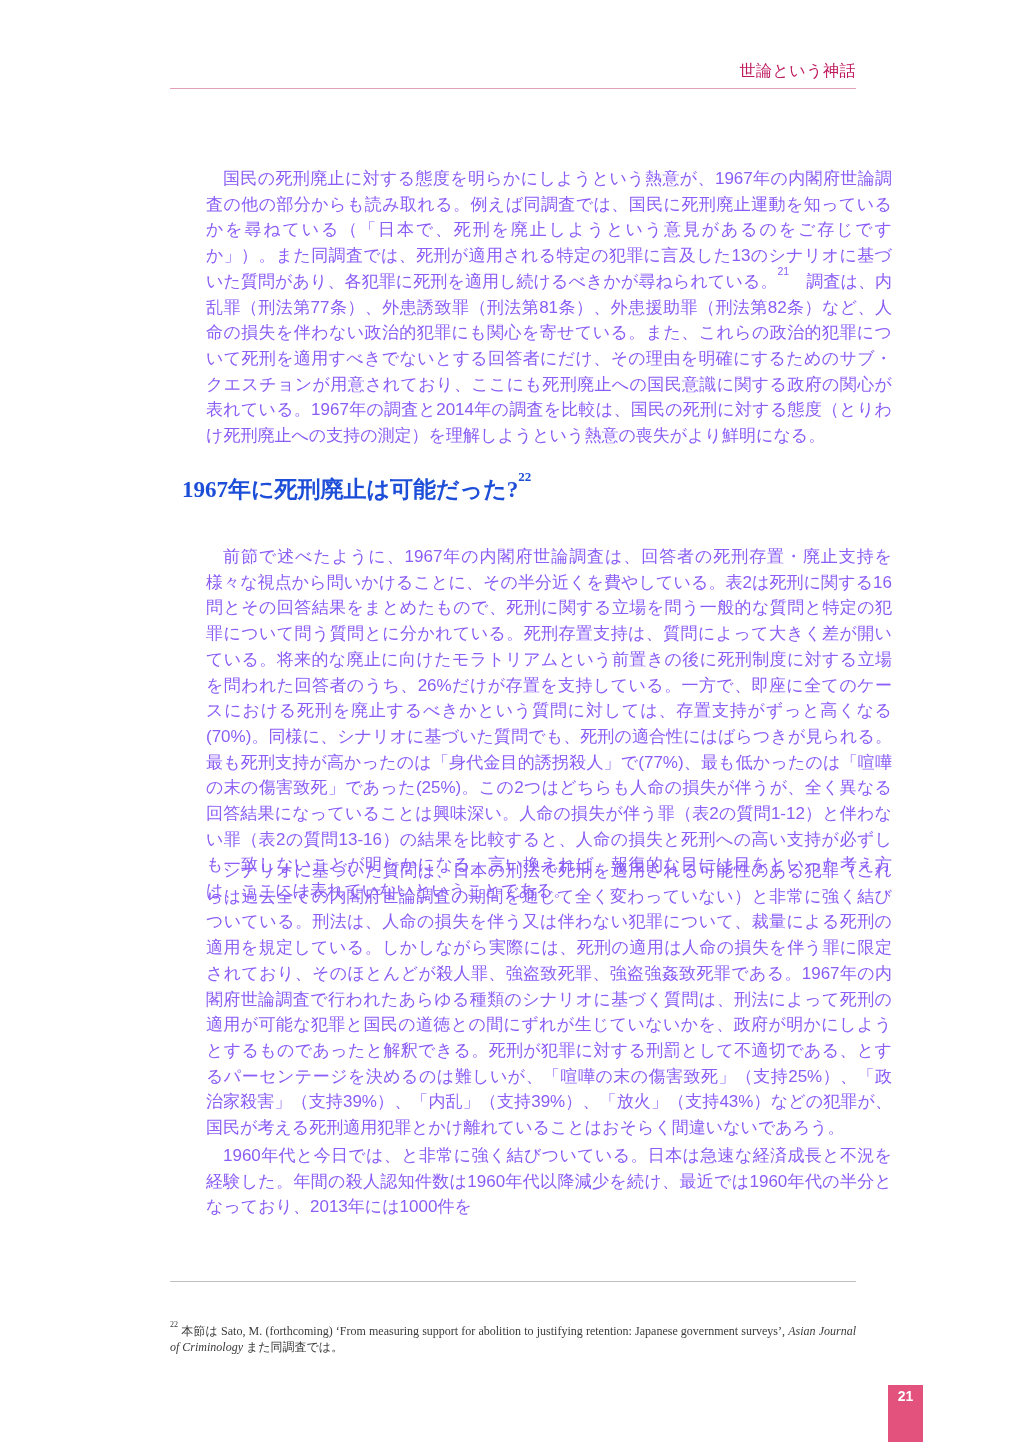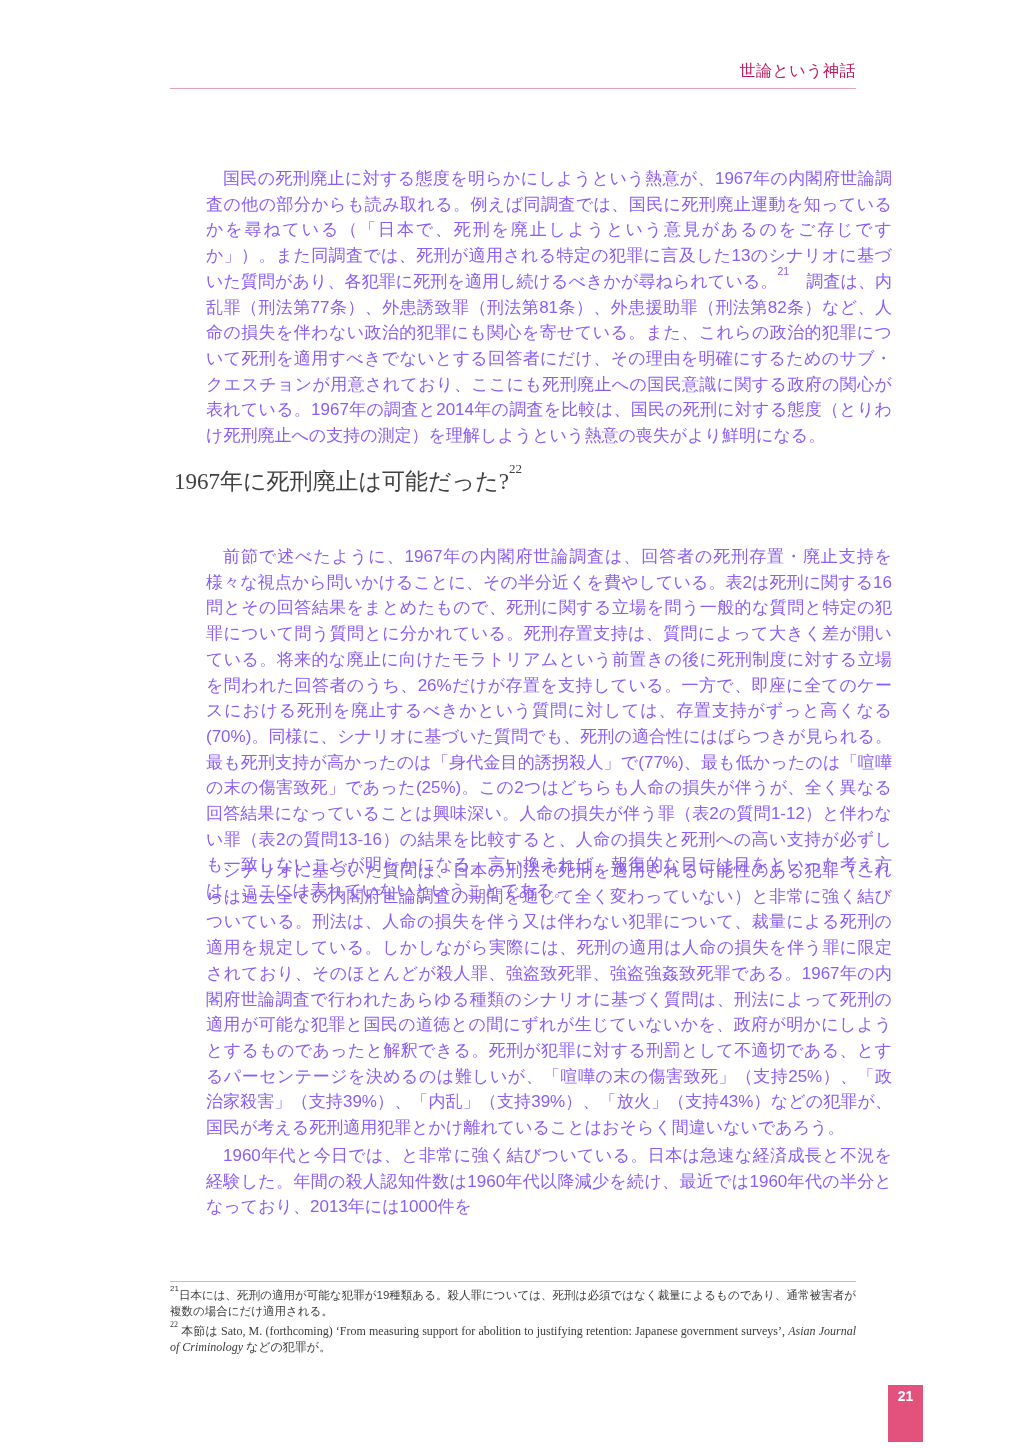--- a/index.html
+++ b/index.html
@@ -36,22 +36,22 @@
 
   sup.fnref {
     font-size: 10.5px; line-height: 0;
     position: relative; top: -0.45em;
   }
 
   .section-heading {
     position: absolute; left: 170px; top: 460px; width: 686px;
     font-family: "Liberation Serif", "DejaVu Serif", serif;
     font-size: 23px; line-height: 36px;
-    color: #404040;
-    margin: 4px; font-weight: 400;
+    color: #1d4ed8;
+    margin: 12px; font-weight: 700;
   }
   .section-heading sup {
     font-size: 13px; line-height: 0; position: relative; top: -0.55em;
   }
 
   .fn-rule {
     position: absolute; left: 170px; top: 1281px; width: 686px; height: 1px;
     background: #bfbfbf;
   }
   .footnote {
@@ -99,21 +99,20 @@
   <div class="body-block" style="top:858px;">
     <p class="para">シナリオに基づいた質問は、日本の刑法で死刑を適用される可能性のある犯罪（これらは過去全ての内閣府世論調査の期間を通じて全く変わっていない）と非常に強く結びついている。刑法は、人命の損失を伴う又は伴わない犯罪について、裁量による死刑の適用を規定している。しかしながら実際には、死刑の適用は人命の損失を伴う罪に限定されており、そのほとんどが殺人罪、強盗致死罪、強盗強姦致死罪である。1967年の内閣府世論調査で行われたあらゆる種類のシナリオに基づく質問は、刑法によって死刑の適用が可能な犯罪と国民の道徳との間にずれが生じていないかを、政府が明かにしようとするものであったと解釈できる。死刑が犯罪に対する刑罰として不適切である、とするパーセンテージを決めるのは難しいが、「喧嘩の末の傷害致死」（支持25%）、「政治家殺害」（支持39%）、「内乱」（支持39%）、「放火」（支持43%）などの犯罪が、国民が考える死刑適用犯罪とかけ離れていることはおそらく間違いないであろう。</p>
   </div>
 
   <div class="body-block" style="top:1143px;">
     <p class="para">1960年代と今日では、と非常に強く結びついている。日本は急速な経済成長と不況を経験した。年間の殺人認知件数は1960年代以降減少を続け、最近では1960年代の半分となっており、2013年には1000件を</p>
   </div>
 
   <div class="fn-rule"></div>
 
-  <p class="footnote" style="top:1288px;"><sup>21</sup><span>日本には、死刑の適用が可能な犯罪が19種類ある。殺人罪については、死刑は必須ではなく裁量によるものであり、通常被害者が複数の場合にだけ適用される。</span></p>
 
-  <p class="footnote latin" style="top:1324px;"><sup>22</sup><span> 本節は Sato, M. (forthcoming) ‘From measuring support for abolition to justifying retention: Japanese government surveys’, </span><span class="journal">Asian Journal of Criminology</span><span> などの犯罪が。</span></p>
+  <p class="footnote latin" style="top:1324px;"><sup>22</sup><span> 本節は Sato, M. (forthcoming) ‘From measuring support for abolition to justifying retention: Japanese government surveys’, </span><span class="journal">Asian Journal of Criminology</span><span> また同調査では。</span></p>
 
   <div class="page-number-box">
     <span class="num">21</span>
   </div>
 
 </div>
 
 </body></html>

